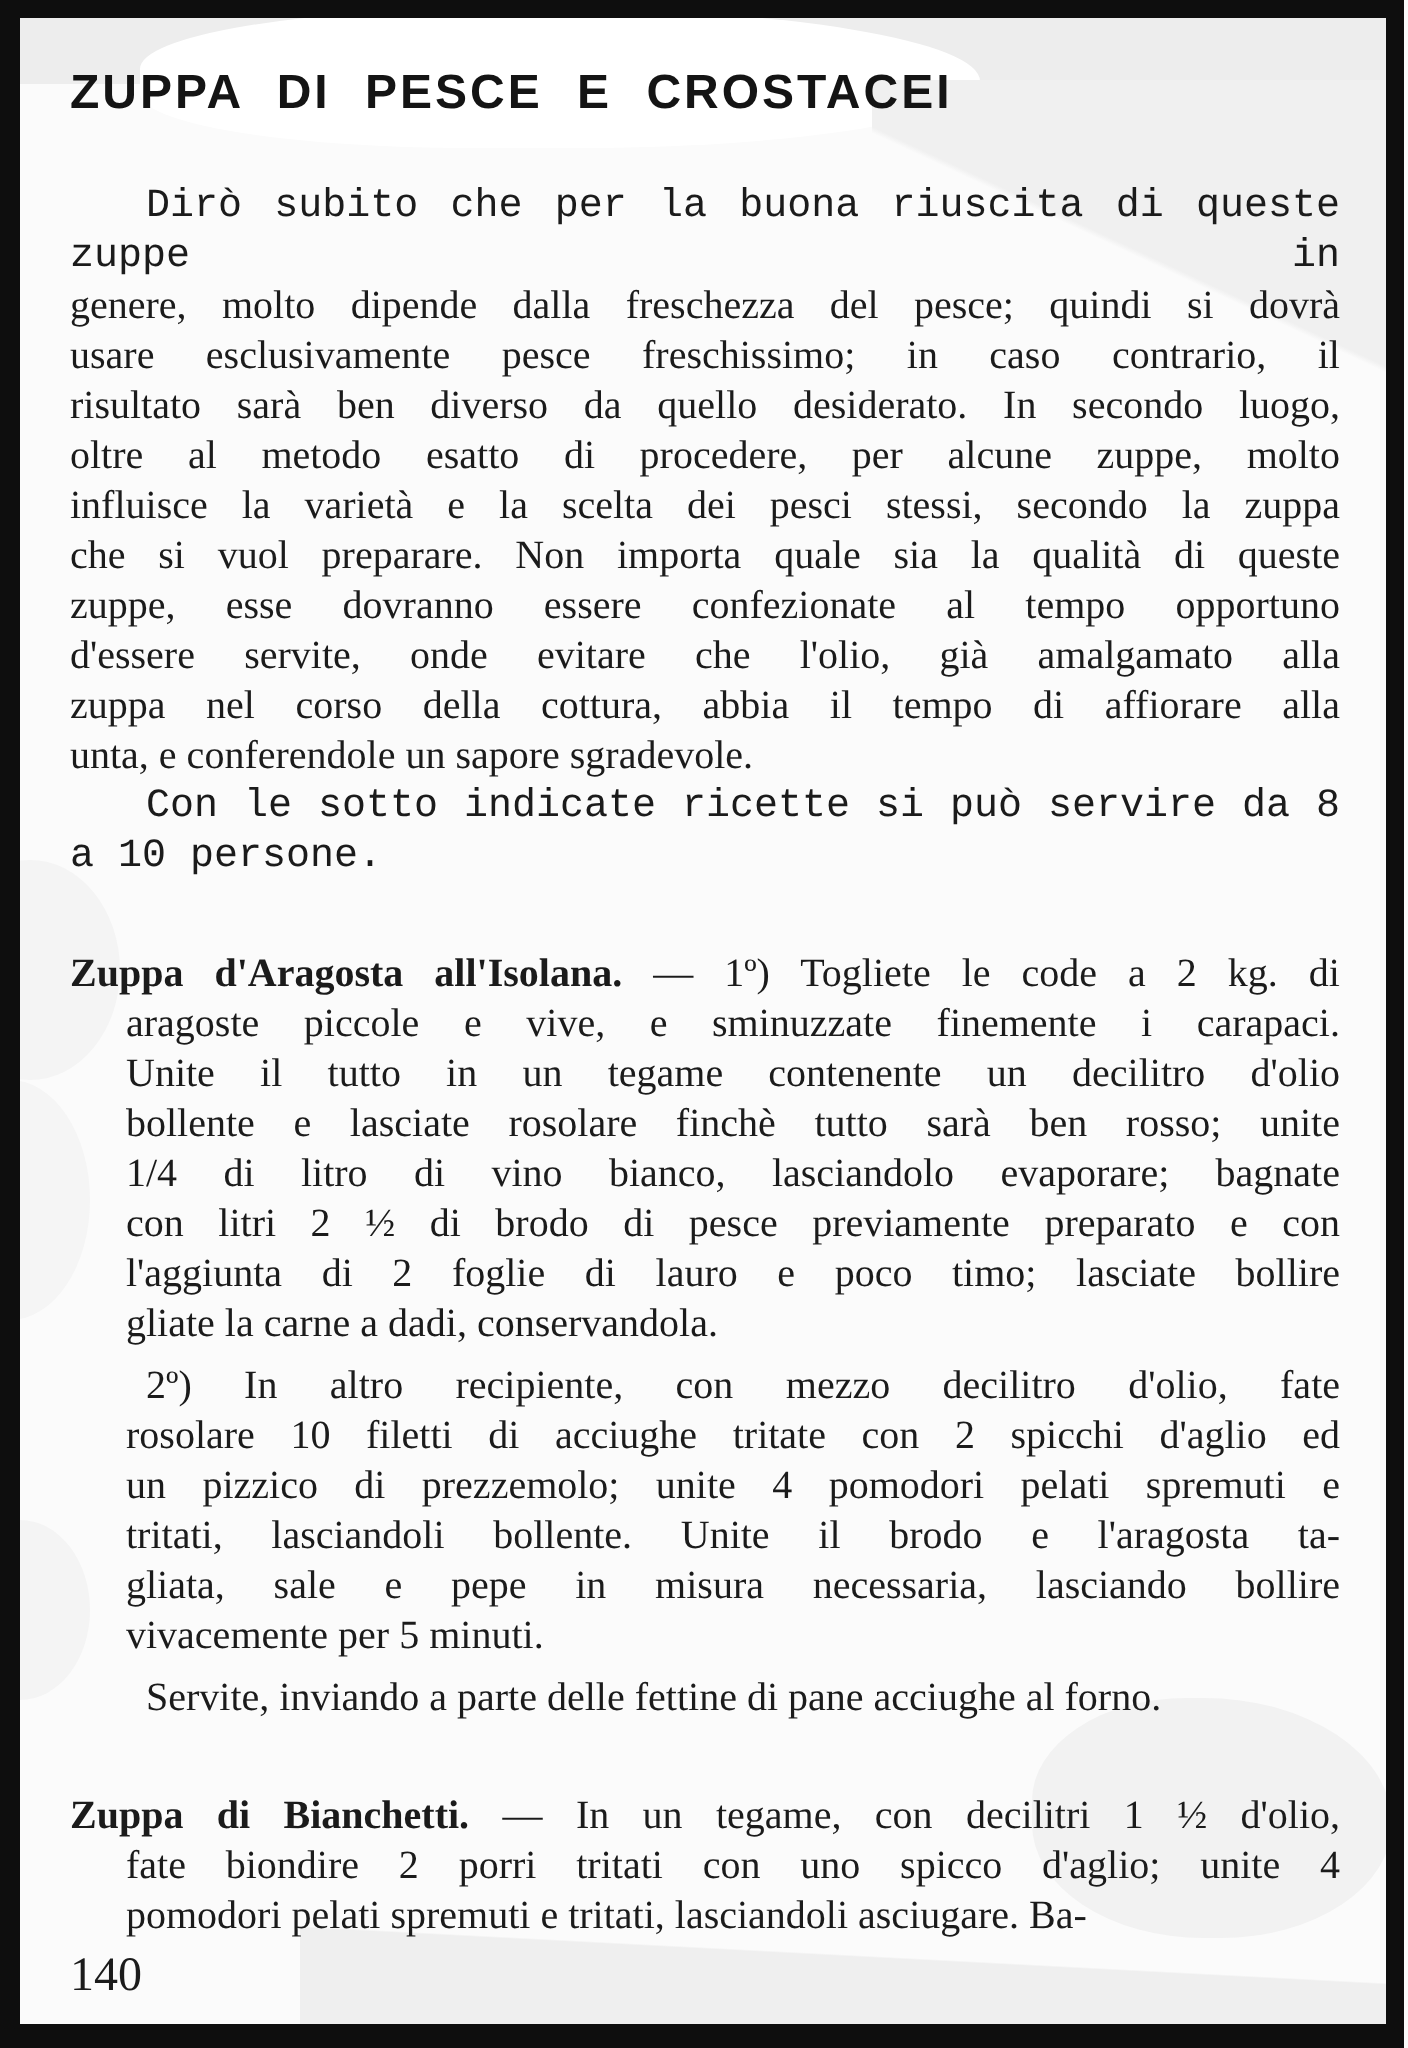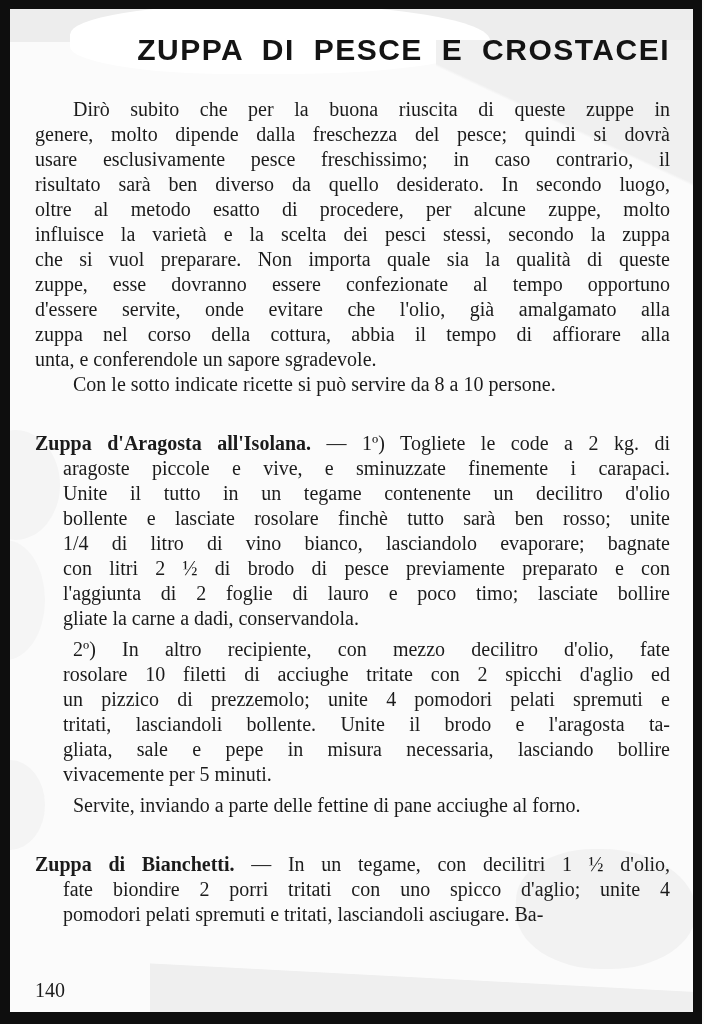--- a/index.html
+++ b/index.html
@@ -37,40 +37,40 @@
     border-width:9px 9px 12px 10px;
   }
   
   .content{
     position:relative;z-index:1;
     padding:33px 34px 0 35px;
   }
   .title{
     font-family:"Liberation Sans","DejaVu Sans",sans-serif;
     font-weight:700;
-    font-size:30px;
+    font-size:24px;
     letter-spacing:1.5px;
     word-spacing:9px;
-    text-align:right;
+    text-align:left;
     color:#141414;
     margin:0 0 30px 0;
   }
   .para{margin:0;font-size:20px;line-height:25px;}
   .line{text-align:justify;text-align-last:justify;}
   .line.last{text-align-last:left;}
-  .para.intro .line.first{text-indent:38px;}
+  .para.intro .line.first{text-indent:38px;font-family:Liberation Mono, monospace;}
   .para.hang-head{margin-top:34px;padding-left:28px;}
   .para.hang-head .line.first{text-indent:-28px;}
   .para.hang-sub{margin-top:6px;padding-left:28px;}
   .para.hang-sub .line.first{text-indent:10px;}
   .para b{font-weight:700;}
   .page-number{
     position:absolute;z-index:2;
     left:35px;bottom:22px;
-    font-size:20px;
+    font-size:24px;
   }
 </style>
 </head>
 <body>
 
 <div class="page">
 
   <div class="artifact a-topband"></div>
   <div class="artifact a-topblob"></div>
   <div class="artifact a-topright"></div>

